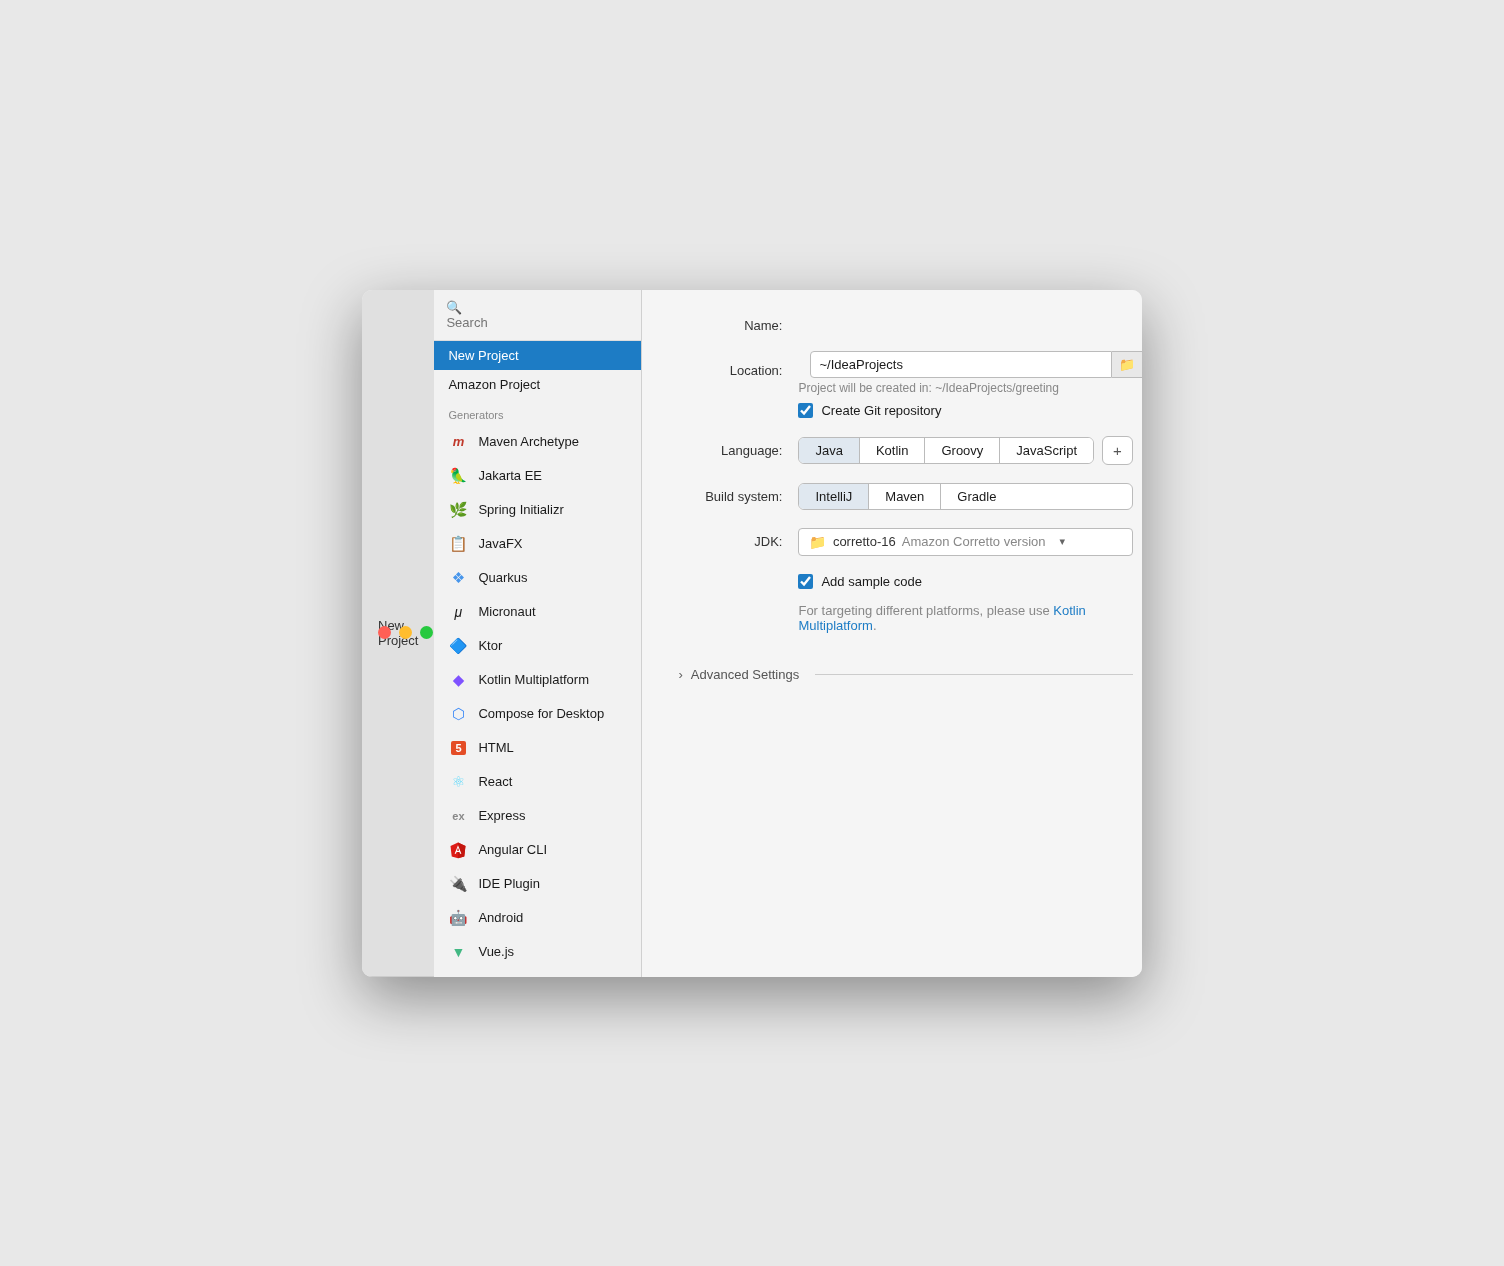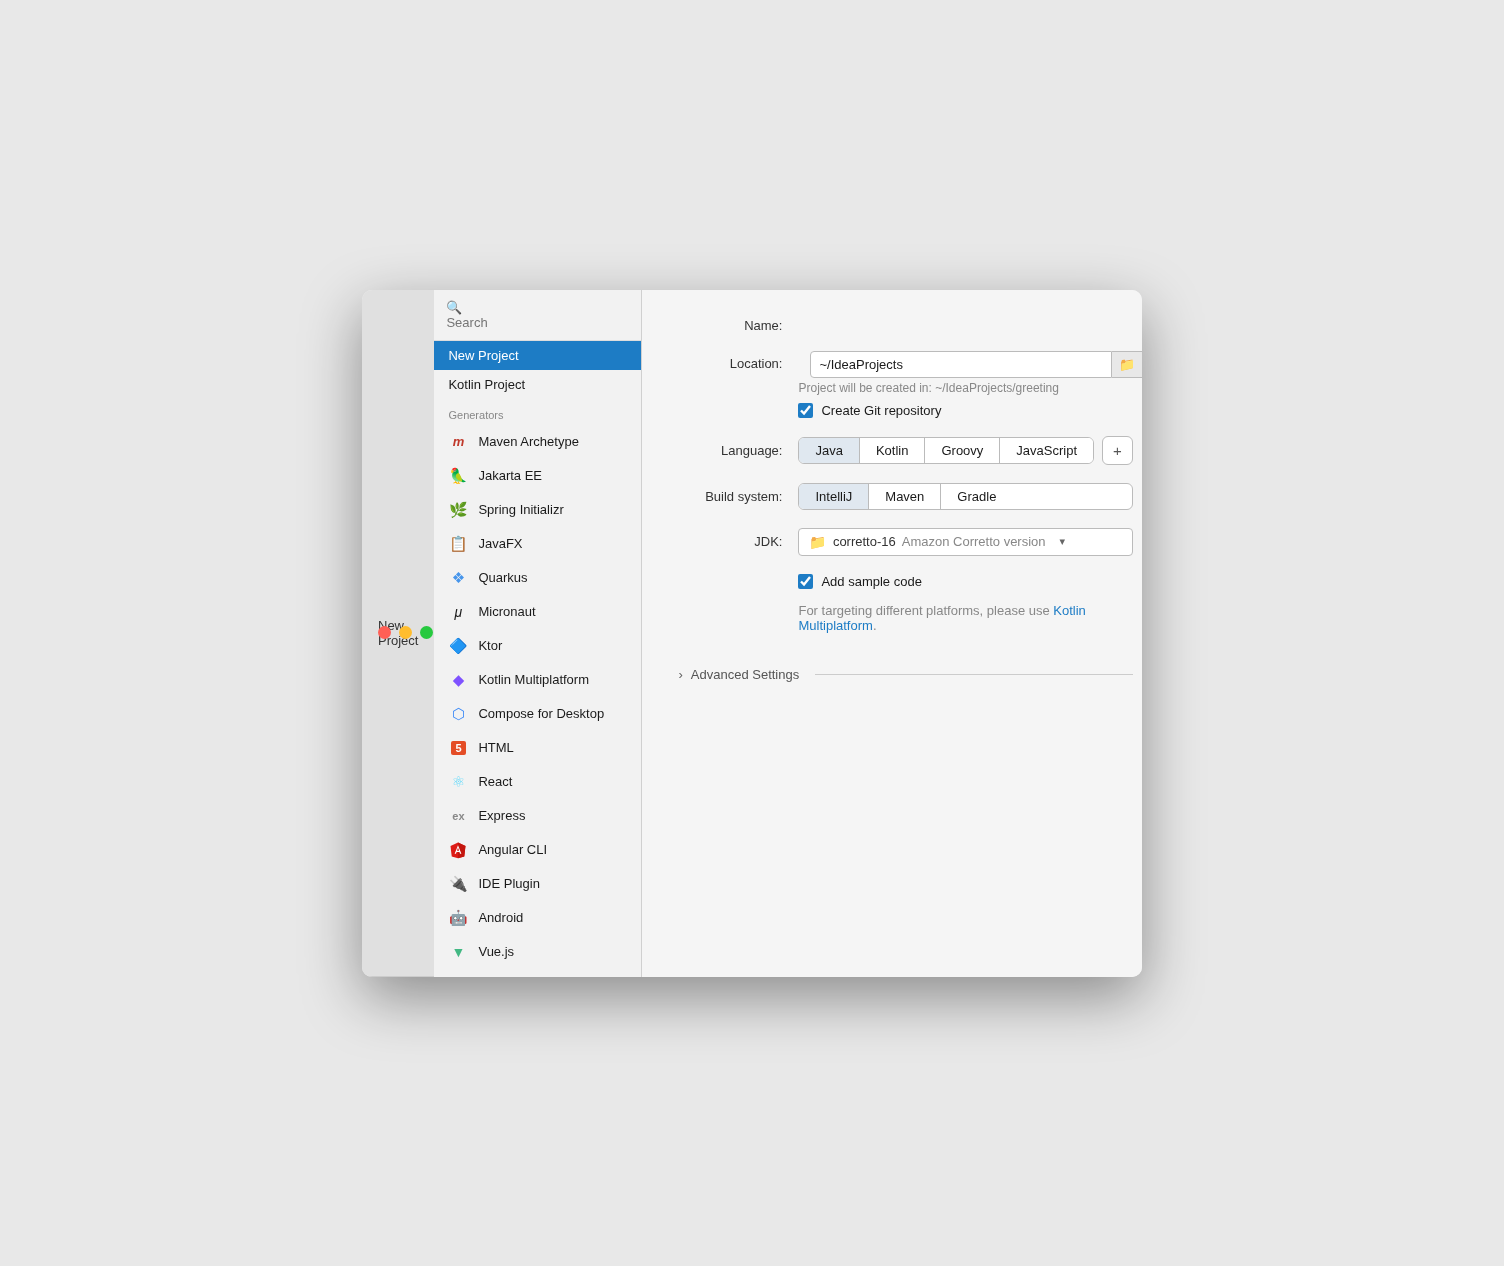--- a/index.html
+++ b/index.html
@@ -359,21 +359,21 @@
     <div class="sidebar">
       <div class="search-bar">
         <span class="search-icon-wrap">🔍</span>
         <input type="text" placeholder="Search" style="">
       </div>
 
       <div class="sidebar-item active">
         <span>New Project</span>
       </div>
       <div class="sidebar-item">
-        <span>Kotlin Project</span>
+        <span>Amazon Project</span>
       </div>
 
       <div class="sidebar-section-label">Generators</div>
 
       <div class="sidebar-item">
         <div class="icon-box">
           <span class="icon-maven">m</span>
         </div>
         <span>Maven Archetype</span>
       </div>
@@ -464,21 +464,21 @@
       </div>
     </div>
 
     <div class="main-content">
 
       <div class="form-row">
         <div class="form-label">Name:</div>
       </div>
 
       <div class="form-row" style="align-items:flex-start;">
-        <div class="form-label" style="margin-top:5px;">Location:</div>
+        <div class="form-label" style="margin-top:12px;">Location:</div>
         <div class="form-control">
           <div class="location-wrap">
             <input type="text" class="location-input" value="~/IdeaProjects" style="">
             <button class="browse-btn">📁</button>
           </div>
           <div class="hint-text">Project will be created in: ~/IdeaProjects/greeting</div>
           <div class="checkbox-row">
             <input type="checkbox" id="git-cb" checked="" style="">
             <label for="git-cb" class="checkbox-label">Create Git repository</label>
           </div>

